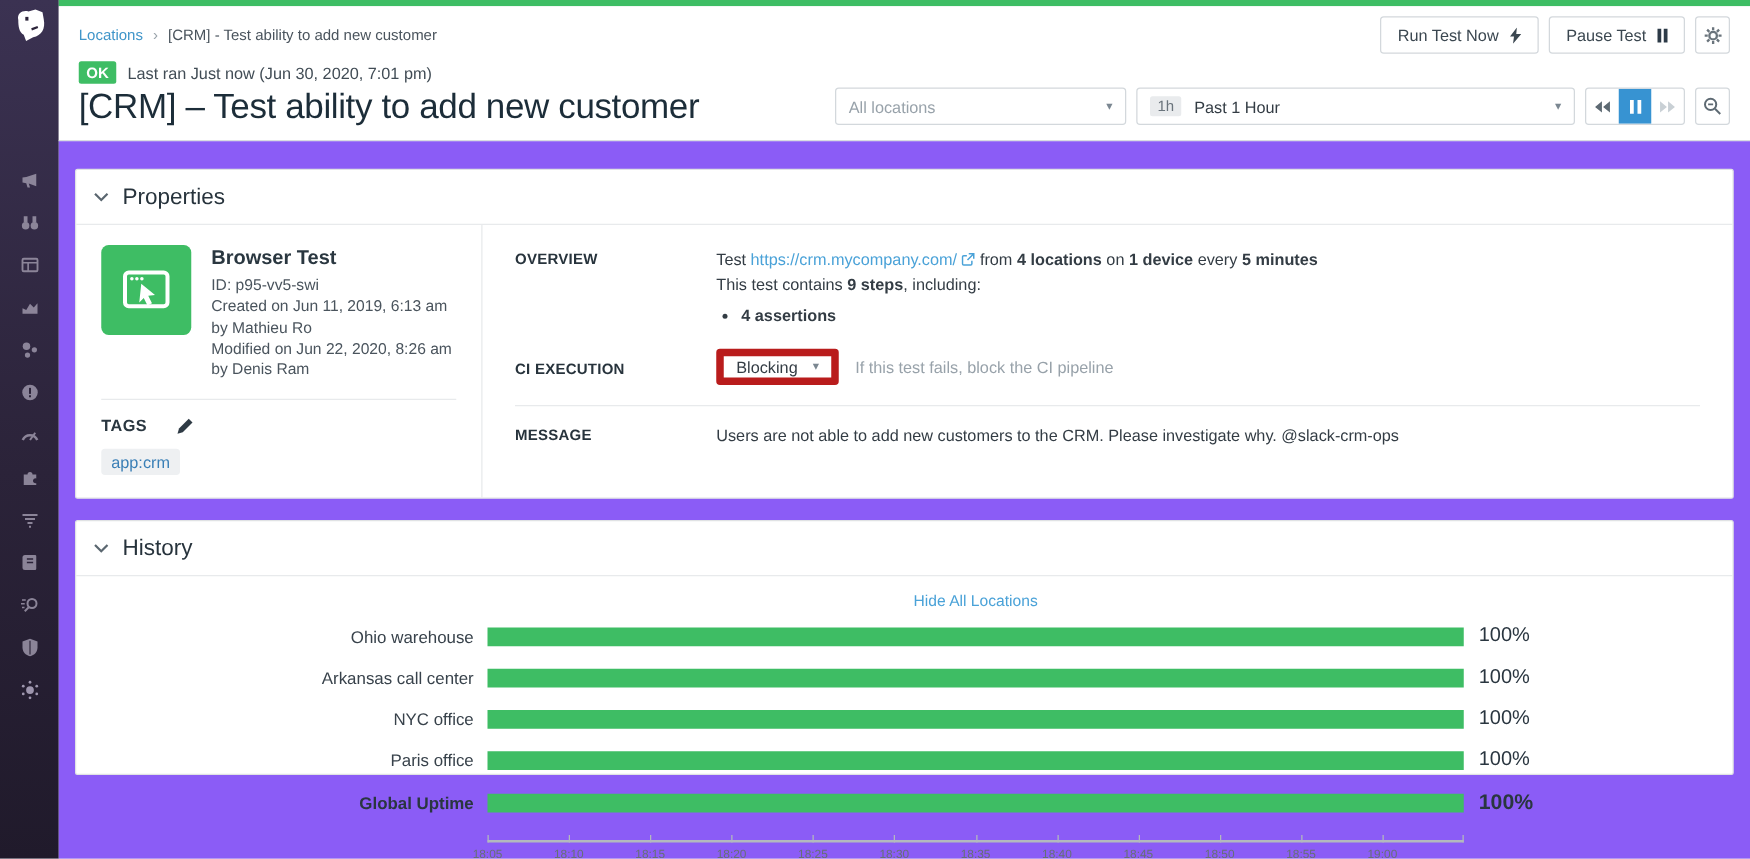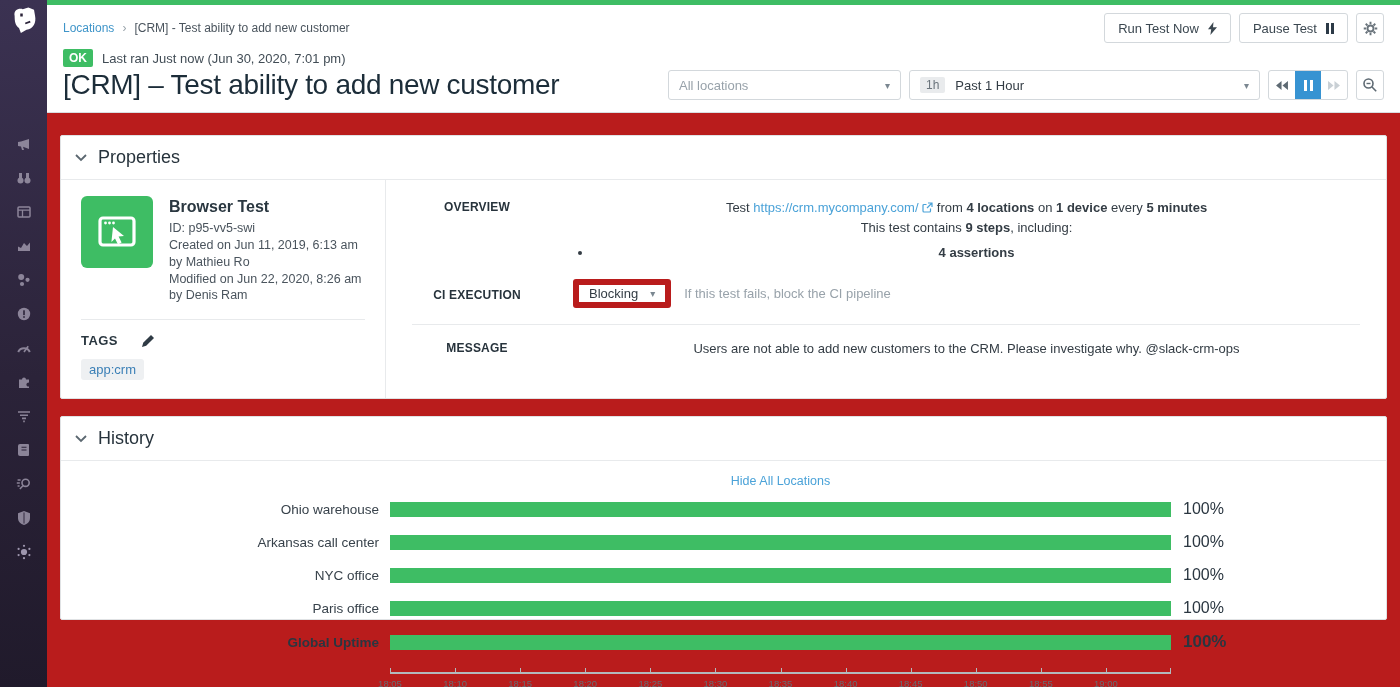--- a/index.html
+++ b/index.html
@@ -49,40 +49,40 @@
   .select-arrow { color:#7b8791; font-size:10px; }
   .playback { display:flex; border:1px solid #d3d8dc; border-radius:3px; overflow:hidden;
     height:30px; background:#fff; }
   .pb-seg { width:26px; display:flex; align-items:center; justify-content:center; cursor:pointer; }
   .pb-pause { background:#3793d2; }
   .pb-pause i { display:block; width:3px; height:11px; background:#fff; margin:0 1.5px; }
   .search-btn { width:28px; height:30px; border:1px solid #d3d8dc; border-radius:3px; background:#fff;
     display:flex; align-items:center; justify-content:center; cursor:pointer; }
 
   
-  .content { flex:1; background:#b91c1c; padding:22px 13px; overflow:hidden; }
+  .content { flex:1; background:#8b5cf6; padding:22px 13px; overflow:hidden; }
   .card { background:#fff; border:1px solid #e0e2e4; border-radius:2px; }
   .card-header { padding:11px 14px; display:flex; align-items:center; gap:11px;
     border-bottom:1px solid #e8eaec; font-size:18px; color:#27333c; cursor:pointer; }
 
   .props-body { display:flex; }
   .props-left { width:325px; flex:0 0 325px; border-right:1px solid #e8eaec; padding:16px 20px 18px 20px; }
   .bt-row { display:flex; gap:16px; }
   .bt-icon { width:72px; height:72px; background:#3ebd64; border-radius:6px; flex:0 0 72px;
     display:flex; align-items:center; justify-content:center; }
   .bt-info { font-size:12.5px; color:#4a545d; line-height:1.34; }
   .bt-title { font-size:16px; color:#2a3740; font-weight:700; margin-bottom:3px; }
   .props-divider { border-top:1px solid #e8eaec; margin:15px 0 13px; }
   .tags-label { font-size:13px; font-weight:bold; color:#2a3740; letter-spacing:.4px;
     display:flex; gap:23px; align-items:center; }
   .tag-chip { display:inline-block; margin-top:11px; background:#eef0f2; color:#3a7fb6;
     font-size:13px; padding:3px 8px; border-radius:3px; cursor:pointer; }
 
   .props-right { flex:1; padding:18px 26px; font-size:13px; color:#333c44; }
-  .prop-row { display:flex;text-align:center; }
+  .prop-row { display:flex; }
   .prop-label { width:130px; flex:0 0 130px; font-size:12px; font-weight:bold; color:#27333c;
     padding-top:2px; letter-spacing:.2px; }
   .prop-content { flex:1; line-height:1.55;margin-left:31px; }
   .prop-content a { color:#4aa2d8; text-decoration:none; }
   .prop-content ul { margin:5px 0 0 20px; padding:0; }
   .prop-content li { font-weight:bold; }
   .ci-row { margin-top:16px; align-items:center; }
   .ci-select { display:inline-flex; border:6px solid #b91c1c; border-radius:3px; height:29px;
     align-items:center; padding:0 10px; gap:12px; font-size:13px; color:#333c44;
     margin-right:13px; cursor:pointer; background:#fff; }

